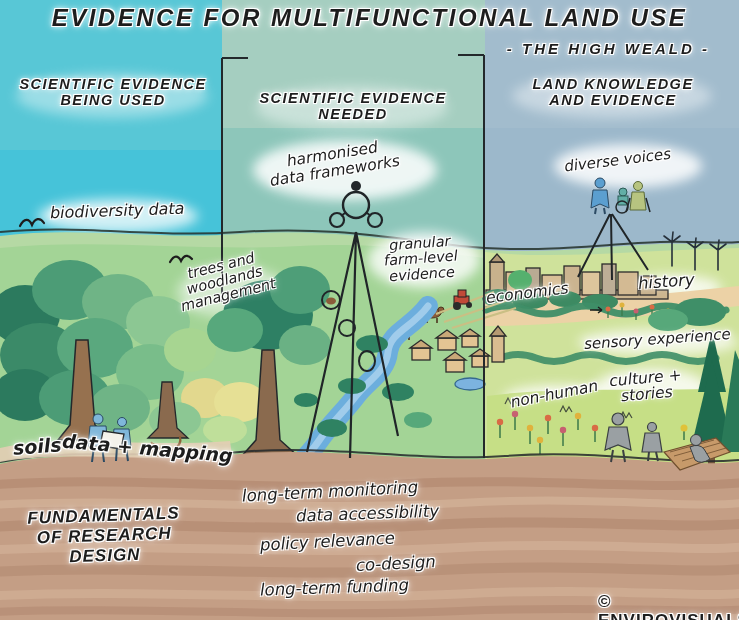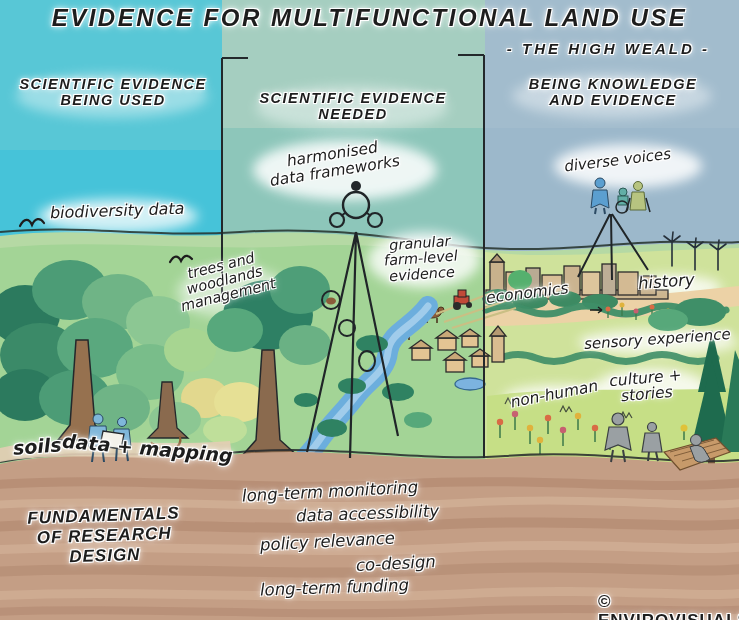--- a/index.html
+++ b/index.html
@@ -321,21 +321,21 @@
   </g>
 </svg>
 
   <div class="txt caps title">EVIDENCE FOR MULTIFUNCTIONAL LAND USE</div>
   <div class="txt caps subtitle">- THE HIGH WEALD -</div>
 
   <div class="txt caps h-left">SCIENTIFIC EVIDENCE
 BEING USED</div>
   <div class="txt caps h-mid">SCIENTIFIC EVIDENCE
 NEEDED</div>
-  <div class="txt caps h-right">BEING KNOWLEDGE
+  <div class="txt caps h-right">LAND KNOWLEDGE
 AND EVIDENCE</div>
 
   <div class="txt script l-bio">biodiversity data</div>
   <div class="txt script l-trees">trees and
 woodlands
 management</div>
   <div class="txt script l-harm">harmonised
 data frameworks</div>
   <div class="txt script l-gran">granular
 farm-level

